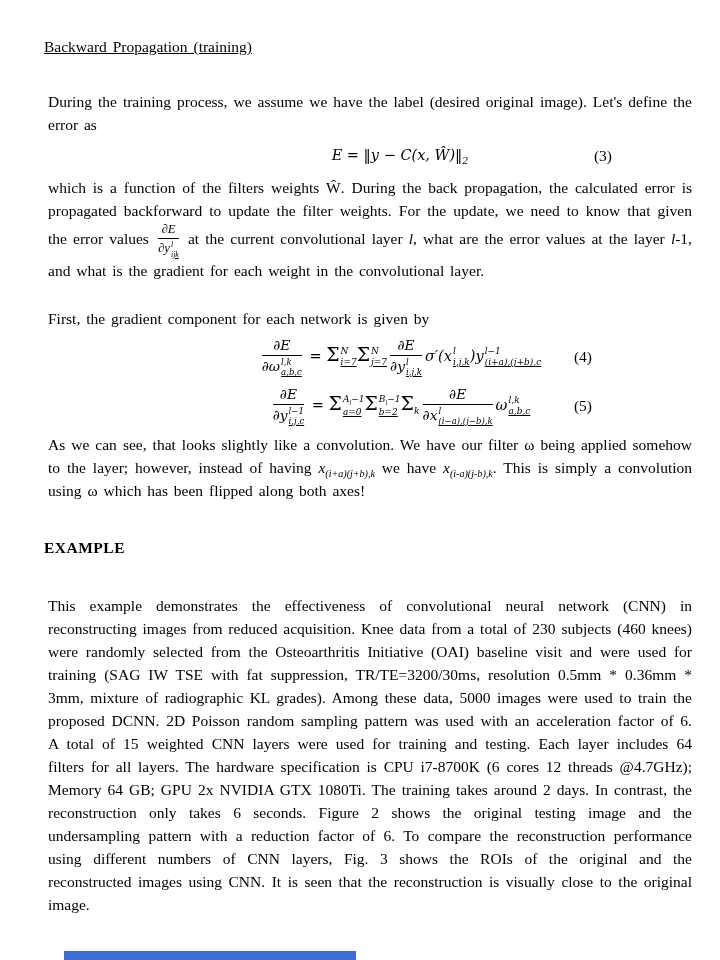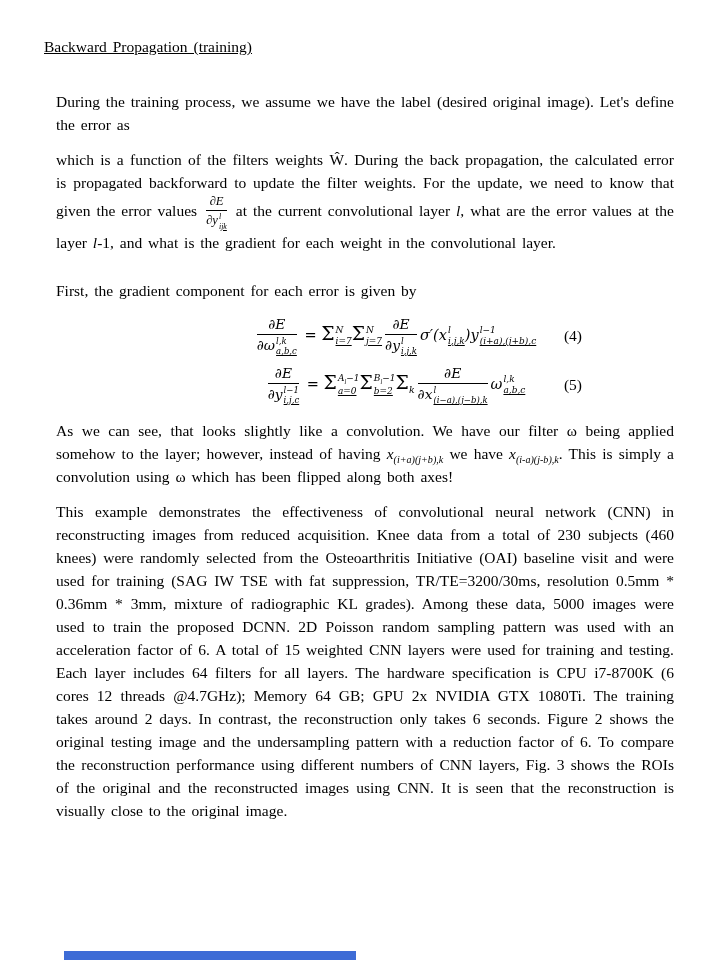--- a/index.html
+++ b/index.html
@@ -4,31 +4,31 @@
 <style>
   html,body { margin:0; padding:0; background:#ffffff; }
   .page {
     position:relative;
     width:720px; height:960px;
     background:#ffffff;
     color:#000000;
     font-family:"Liberation Serif", "DejaVu Serif", serif;
     font-size:15.5px;
     box-sizing:border-box;
-    padding:38px 34px 0 44px;
+    padding:38px 24px 0 44px;
     overflow:hidden;
   }
   .heading {
     font-size:15.5px;
     text-decoration:underline;
     margin:0 0 34px 0;
     word-spacing:2px;
   }
   .para {
-    margin:12px;
+    margin:4px;
     line-height:23px;
     text-align:justify;
     word-spacing:2px;
   }
   .p-gradient { margin-top:25px; }
   .example-heading {
     font-weight:bold;
     font-size:15.5px;
     margin:37px 0 37px 0;
     letter-spacing:0.5px;
@@ -101,30 +101,34 @@
 </style>
 </head>
 <body>
 
 <div class="page">
 
   <div class="heading">Backward Propagation (training)</div>
 
   <p class="para">During the training process, we assume we have the label (desired original image). Let's define the error as</p>
 
+  <div class="eq-row">
+    <span class="math">E = ‖y − C(x, Ŵ)‖<sub>2</sub></span>
+    <span class="eq-num num-right-a">(3)</span>
+  </div>
 
   <p class="para">which is a function of the filters weights Ŵ. During the back propagation, the calculated error is propagated backforward to update the filter weights. For the update, we need to know that given the error values <span class="frac">
         <span class="num">∂E</span>
         <span class="den">∂y<span class="ss">
             <span class="ss-up">l</span>
             <span class="ss-dn">ijk</span>
           </span></span>
       </span> at the current convolutional layer <span class="it">l</span>, what are the error values at the layer <span class="it">l</span>-1, and what is the gradient for each weight in the convolutional layer.</p>
 
-  <p class="para p-gradient">First, the gradient component for each error is given by</p>
+  <p class="para p-gradient">First, the gradient component for each network is given by</p>
 
   <div class="eq-row tall">
     <span class="math"><span class="frac">
           <span class="num">∂E</span>
           <span class="den">∂ω<span class="ss">
               <span class="ss-up">l,k</span>
               <span class="ss-dn">a,b,c</span>
             </span></span>
         </span> = <span class="big-op">Σ</span><span class="ss">
           <span class="ss-up">N</span>
@@ -170,18 +174,19 @@
             </span></span>
         </span>ω<span class="ss">
           <span class="ss-up">l,k</span>
           <span class="ss-dn">a,b,c</span>
         </span></span>
     <span class="eq-num num-right-b">(5)</span>
   </div>
 
   <p class="para">As we can see, that looks slightly like a convolution. We have our filter ω being applied somehow to the layer; however, instead of having <span class="it">x</span><sub>(i+a)(j+b),k</sub> we have <span class="it">x</span><sub>(i-a)(j-b),k</sub>. This is simply a convolution using ω which has been flipped along both axes!</p>
 
+  <div class="example-heading">EXAMPLE</div>
 
   <p class="para">This example demonstrates the effectiveness of convolutional neural network (CNN) in reconstructing images from reduced acquisition. Knee data from a total of 230 subjects (460 knees) were randomly selected from the Osteoarthritis Initiative (OAI) baseline visit and were used for training (SAG IW TSE with fat suppression, TR/TE=3200/30ms, resolution 0.5mm * 0.36mm * 3mm, mixture of radiographic KL grades). Among these data, 5000 images were used to train the proposed DCNN. 2D Poisson random sampling pattern was used with an acceleration factor of 6. A total of 15 weighted CNN layers were used for training and testing. Each layer includes 64 filters for all layers. The hardware specification is CPU i7-8700K (6 cores 12 threads @4.7GHz); Memory 64 GB; GPU 2x NVIDIA GTX 1080Ti. The training takes around 2 days. In contrast, the reconstruction only takes 6 seconds. Figure 2 shows the original testing image and the undersampling pattern with a reduction factor of 6. To compare the reconstruction performance using different numbers of CNN layers, Fig. 3 shows the ROIs of the original and the reconstructed images using CNN. It is seen that the reconstruction is visually close to the original image.</p>
 
   <div class="bottom-bar" style="background:#3E6CD6"></div>
 
 </div>
 
 </body></html>

